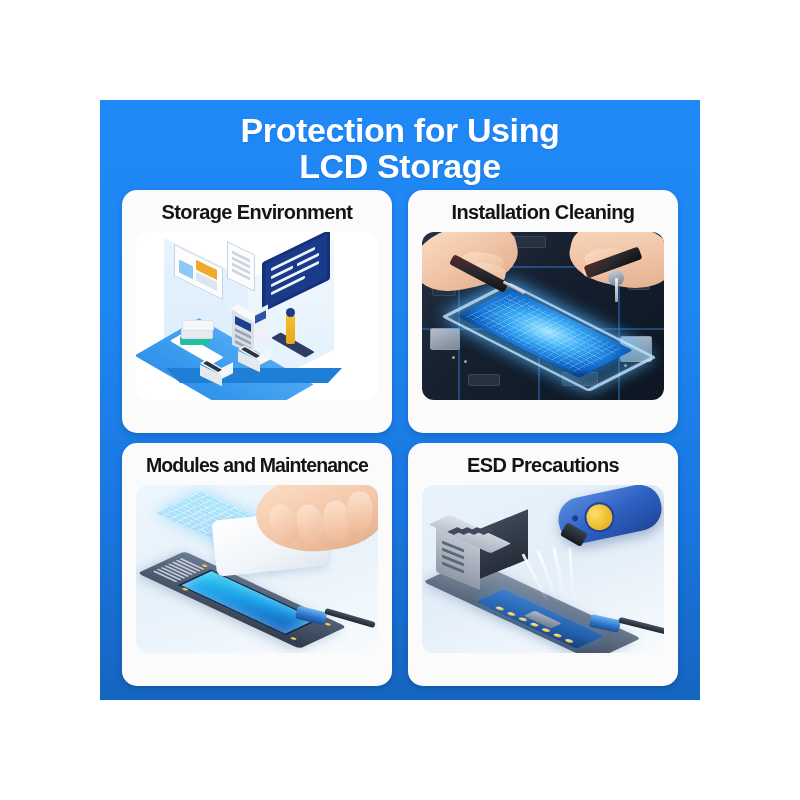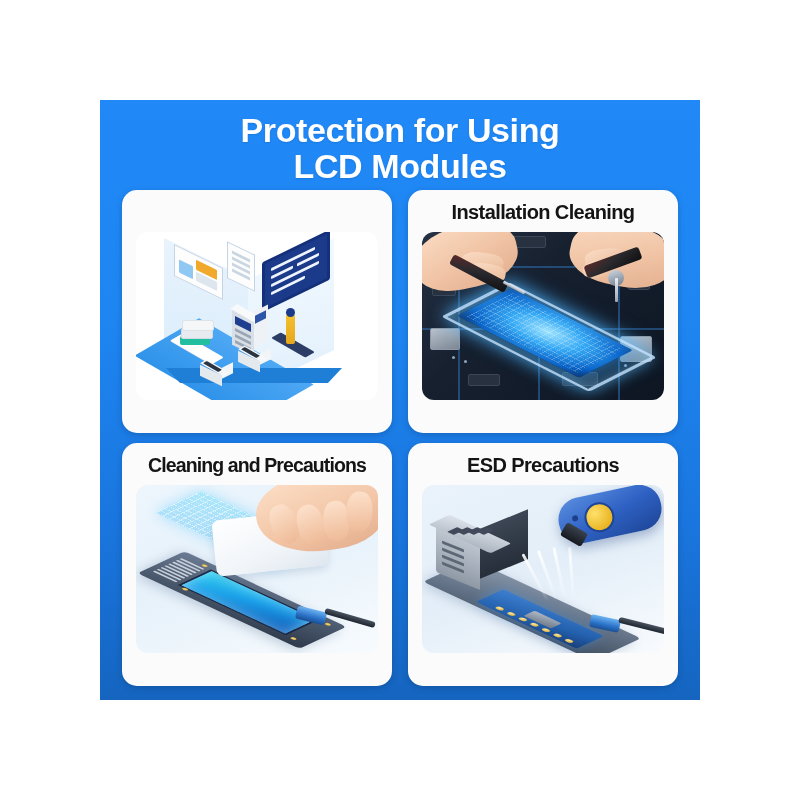--- a/index.html
+++ b/index.html
@@ -340,24 +340,25 @@
     background: linear-gradient(180deg, rgba(255,255,255,.95), rgba(190,225,255,0));
   }
 </style>
 </head>
 <body>
 
 <div id="infographic">
 
   <div id="title">
     <span>Protection for Using</span>
-    <span class="l2">LCD Modules</span>
+    <span class="l2">LCD Storage</span>
   </div>
 
   <div class="card tl">
+    <div class="card-title">Storage Environment</div>
     <div class="card-art">
       <div class="art-inner">
         <div class="room-bg"></div>
 
         <div class="wall-l"></div>
         <div class="wall-r"></div>
 
         <div class="poster p1">
           <span class="pb b-blue"></span>
           <span class="pb b-orange"></span>
@@ -465,21 +466,21 @@
         <div class="tip tip-l"></div>
 
         <div class="tool t-right"></div>
         <div class="tipnub"></div>
         <div class="tip tip-r"></div>
       </div>
     </div>
   </div>
 
   <div class="card bl">
-    <div class="card-title">Cleaning and Precautions</div>
+    <div class="card-title">Modules and Maintenance</div>
     <div class="card-art">
       <div class="art-inner">
         <div class="clean-bg"></div>
 
         <div class="grid3"></div>
 
         <div class="module3">
           <span class="pinrow">
             <i style="top:0px"></i>
               <i style="top:6px"></i>

